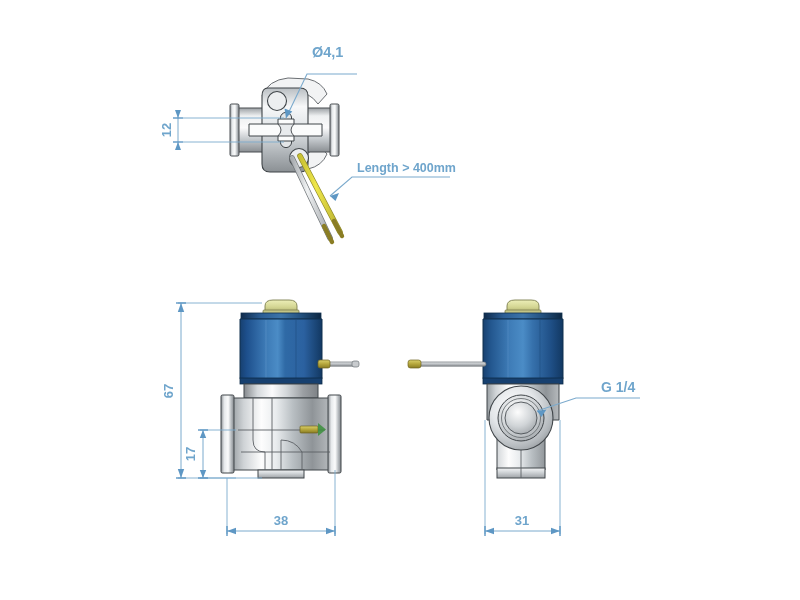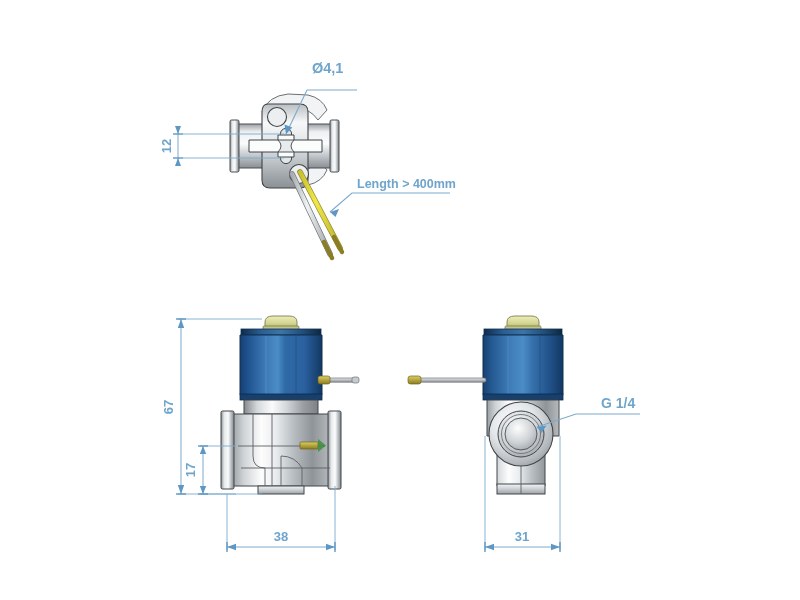--- a/index.html
+++ b/index.html
@@ -11,21 +11,21 @@
   body {
     width: 800px;
     height: 600px;
     font-family: "Liberation Sans", sans-serif;
     overflow: hidden;
     position: relative;
   }
   #drawing-root {
     position: absolute;
     left: 0;
-    top: 16px;
+    top: 0;
     width: 800px;
     height: 432px;
   }
   svg.drawing-canvas {
     display: block;
     width: 800px;
     height: 600px;
   }
   text.dim-label {
     font-family: "Liberation Sans", sans-serif;

